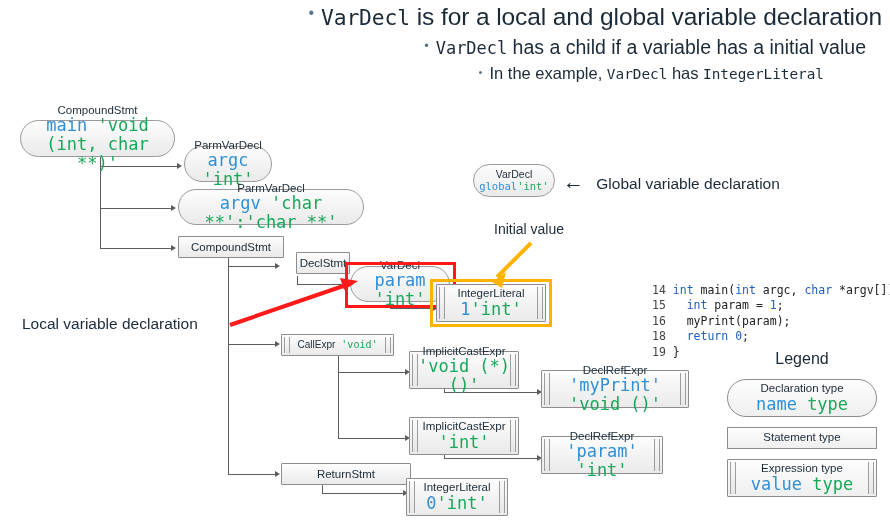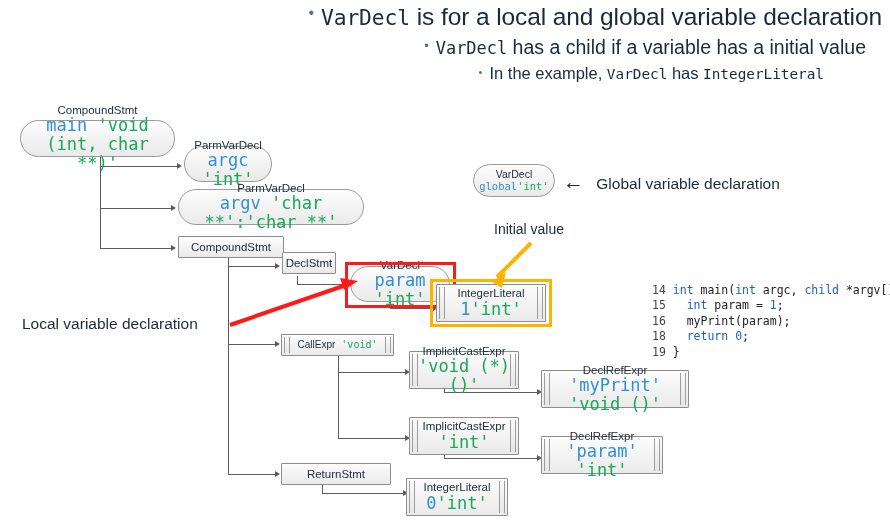--- a/index.html
+++ b/index.html
@@ -147,21 +147,21 @@
 
   <div class="node decl" style="left:178px;top:189px;width:186px;height:36px;">
     <div class="t1">ParmVarDecl</div>
     <div class="code"><span class="nm">argv</span> <span class="ty">'char **':'char **'</span></div>
   </div>
 
   <div class="node stmt" style="left:178px;top:236px;width:106px;height:22px;">
     <div class="t1">CompoundStmt</div>
   </div>
 
-  <div class="node stmt" style="left:282px;top:252px;width:54px;height:22px;">
+  <div class="node stmt" style="left:296px;top:252px;width:54px;height:22px;">
     <div class="t1">DeclStmt</div>
   </div>
 
   <div class="node decl" style="left:350px;top:266px;width:100px;height:36px;">
     <div class="t1">VarDecl</div>
     <div class="code"><span class="nm">param</span> <span class="ty">'int'</span></div>
   </div>
   <div class="hl-red" style="left:345px;top:262px;width:111px;height:46px;"></div>
 
   <div class="node expr" style="left:436px;top:284px;width:110px;height:38px;">
@@ -192,21 +192,21 @@
   <div class="node expr" style="left:409px;top:417px;width:110px;height:38px;">
     <div class="t1">ImplicitCastExpr</div>
     <div class="code ty">'int'</div>
   </div>
 
   <div class="node expr" style="left:541px;top:436px;width:122px;height:38px;">
     <div class="t1">DeclRefExpr</div>
     <div class="code"><span class="nm">'param'</span> <span class="ty">'int'</span></div>
   </div>
 
-  <div class="node stmt" style="left:281px;top:463px;width:110px;height:22px;justify-content:center;">
+  <div class="node stmt" style="left:281px;top:463px;width:130px;height:22px;justify-content:center;">
     <div class="t1">ReturnStmt</div>
   </div>
 
   <div class="node expr" style="left:406px;top:478px;width:102px;height:38px;">
     <div class="t1">IntegerLiteral</div>
     <div class="code"><span class="nm">0</span><span class="ty">'int'</span></div>
   </div>
 
   <svg style="position:absolute;left:0;top:0;width:890px;height:528px;pointer-events:none;">
     <line x1="230" y1="325" x2="352" y2="283" stroke="#ff1a1a" stroke-width="4"></line>
@@ -218,20 +218,37 @@
   <div class="callout" style="left:563px;top:170px;">
     <span style="font-size:21px;font-weight:bold;">←</span>
     <span style="margin-left:8px;">Global variable declaration</span>
   </div>
 
   <div class="callout" style="left:22px;top:315px;">Local variable declaration</div>
 
   <div class="callout-sm" style="left:494px;top:221px;">Initial value</div>
 
   <div id="code" style="left:640px;top:267px;">
-<span class="lno">14</span> <span class="kw">int</span> main(<span class="kw">int</span> argc, <span class="kw">child</span> *argv[]) {
+<span class="lno">14</span> <span class="kw">int</span> main(<span class="kw">int</span> argc, <span class="kw">char</span> *argv[]) {
 <span class="lno">15</span>   <span class="kw">int</span> param = <span class="num">1</span>;
 <span class="lno">16</span>   myPrint(param);
 <span class="lno">18</span>   <span class="kw">return</span> <span class="num">0</span>;
 <span class="lno">19</span> }</div>
 
+  <div id="legend" style="left:727px;top:350px;width:150px;">
+    <div class="ttl">Legend</div>
+
+    <div class="lgbox" style="margin-top:11px;height:38px;border-radius:22px;">
+      <div>Declaration type</div>
+      <div class="code"><span class="nm">name</span> <span class="ty">type</span></div>
+    </div>
+
+    <div class="lgbox" style="margin-top:10px;height:22px;">
+      <div>Statement type</div>
+    </div>
+
+    <div class="lgbox expr" style="margin-top:10px;height:38px;">
+      <div>Expression type</div>
+      <div class="code"><span class="nm">value</span> <span class="ty">type</span></div>
+    </div>
+  </div>
 
 </div>
 
 </body></html>

